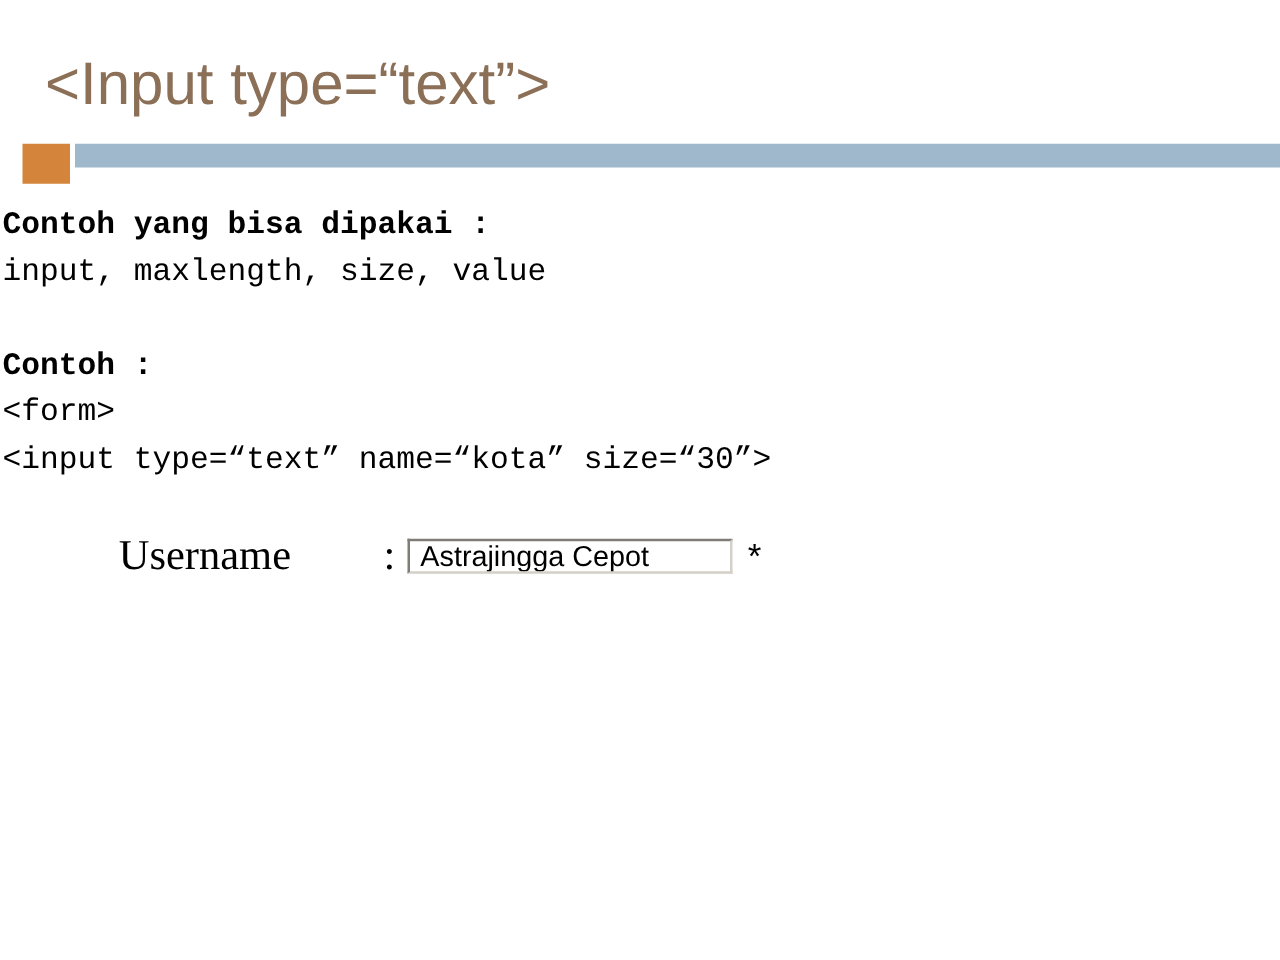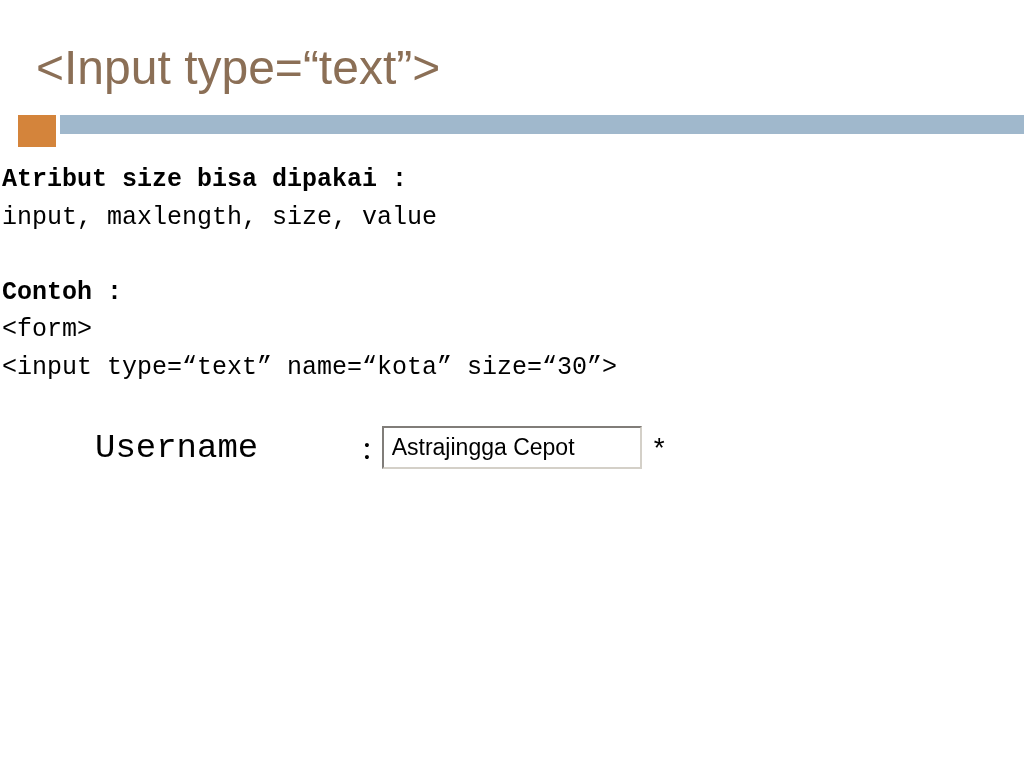--- a/index.html
+++ b/index.html
@@ -50,60 +50,60 @@
     .bold-line {
       font-weight: bold;
     }
     .example-row {
       display: flex;
       align-items: center;
       margin-top: 40px;
       padding-left: 95px;
     }
     .example-label {
-      font-family: Liberation Mono, monospace;
+      font-family: Liberation Serif, serif;
       font-size: 34px;
       color: #000;
-      margin-right: 104px;
+      margin-right: 74px;
     }
     .example-colon {
       font-family: 'Times New Roman', serif;
       font-size: 34px;
       color: #000;
       margin-right: 10px;
     }
     .example-input {
       font-family: Arial, sans-serif;
       font-size: 23px;
       padding: 4px 8px;
       border: 2px inset #d4d0c8;
       background: #ffffff;
       width: 260px;
-      height: 43px;
+      height: 28px;
       color: #000;
     }
     .example-asterisk {
       font-family: Arial, sans-serif;
       font-size: 28px;
       color: #000;
       margin-left: 12px;
     }
   </style>
 </head>
 <body>
 
 <h1 class="slide-title">&lt;Input type=“text”&gt;</h1>
 
 <div class="divider-container">
   <div class="orange-block"></div>
   <div class="blue-bar"></div>
 </div>
 
 <div class="content">
-  <div class="bold-line">Atribut size bisa dipakai :</div>
+  <div class="bold-line">Contoh yang bisa dipakai :</div>
   <div>input, maxlength, size, value</div>
   <div>&nbsp;</div>
   <div class="bold-line">Contoh :</div>
   <div>&lt;form&gt;</div>
   <div> &lt;input type=“text” name=“kota” size=“30”&gt;</div>
 </div>
 
 <div class="example-row">
   <span class="example-label">Username</span>
   <span class="example-colon">:</span>

